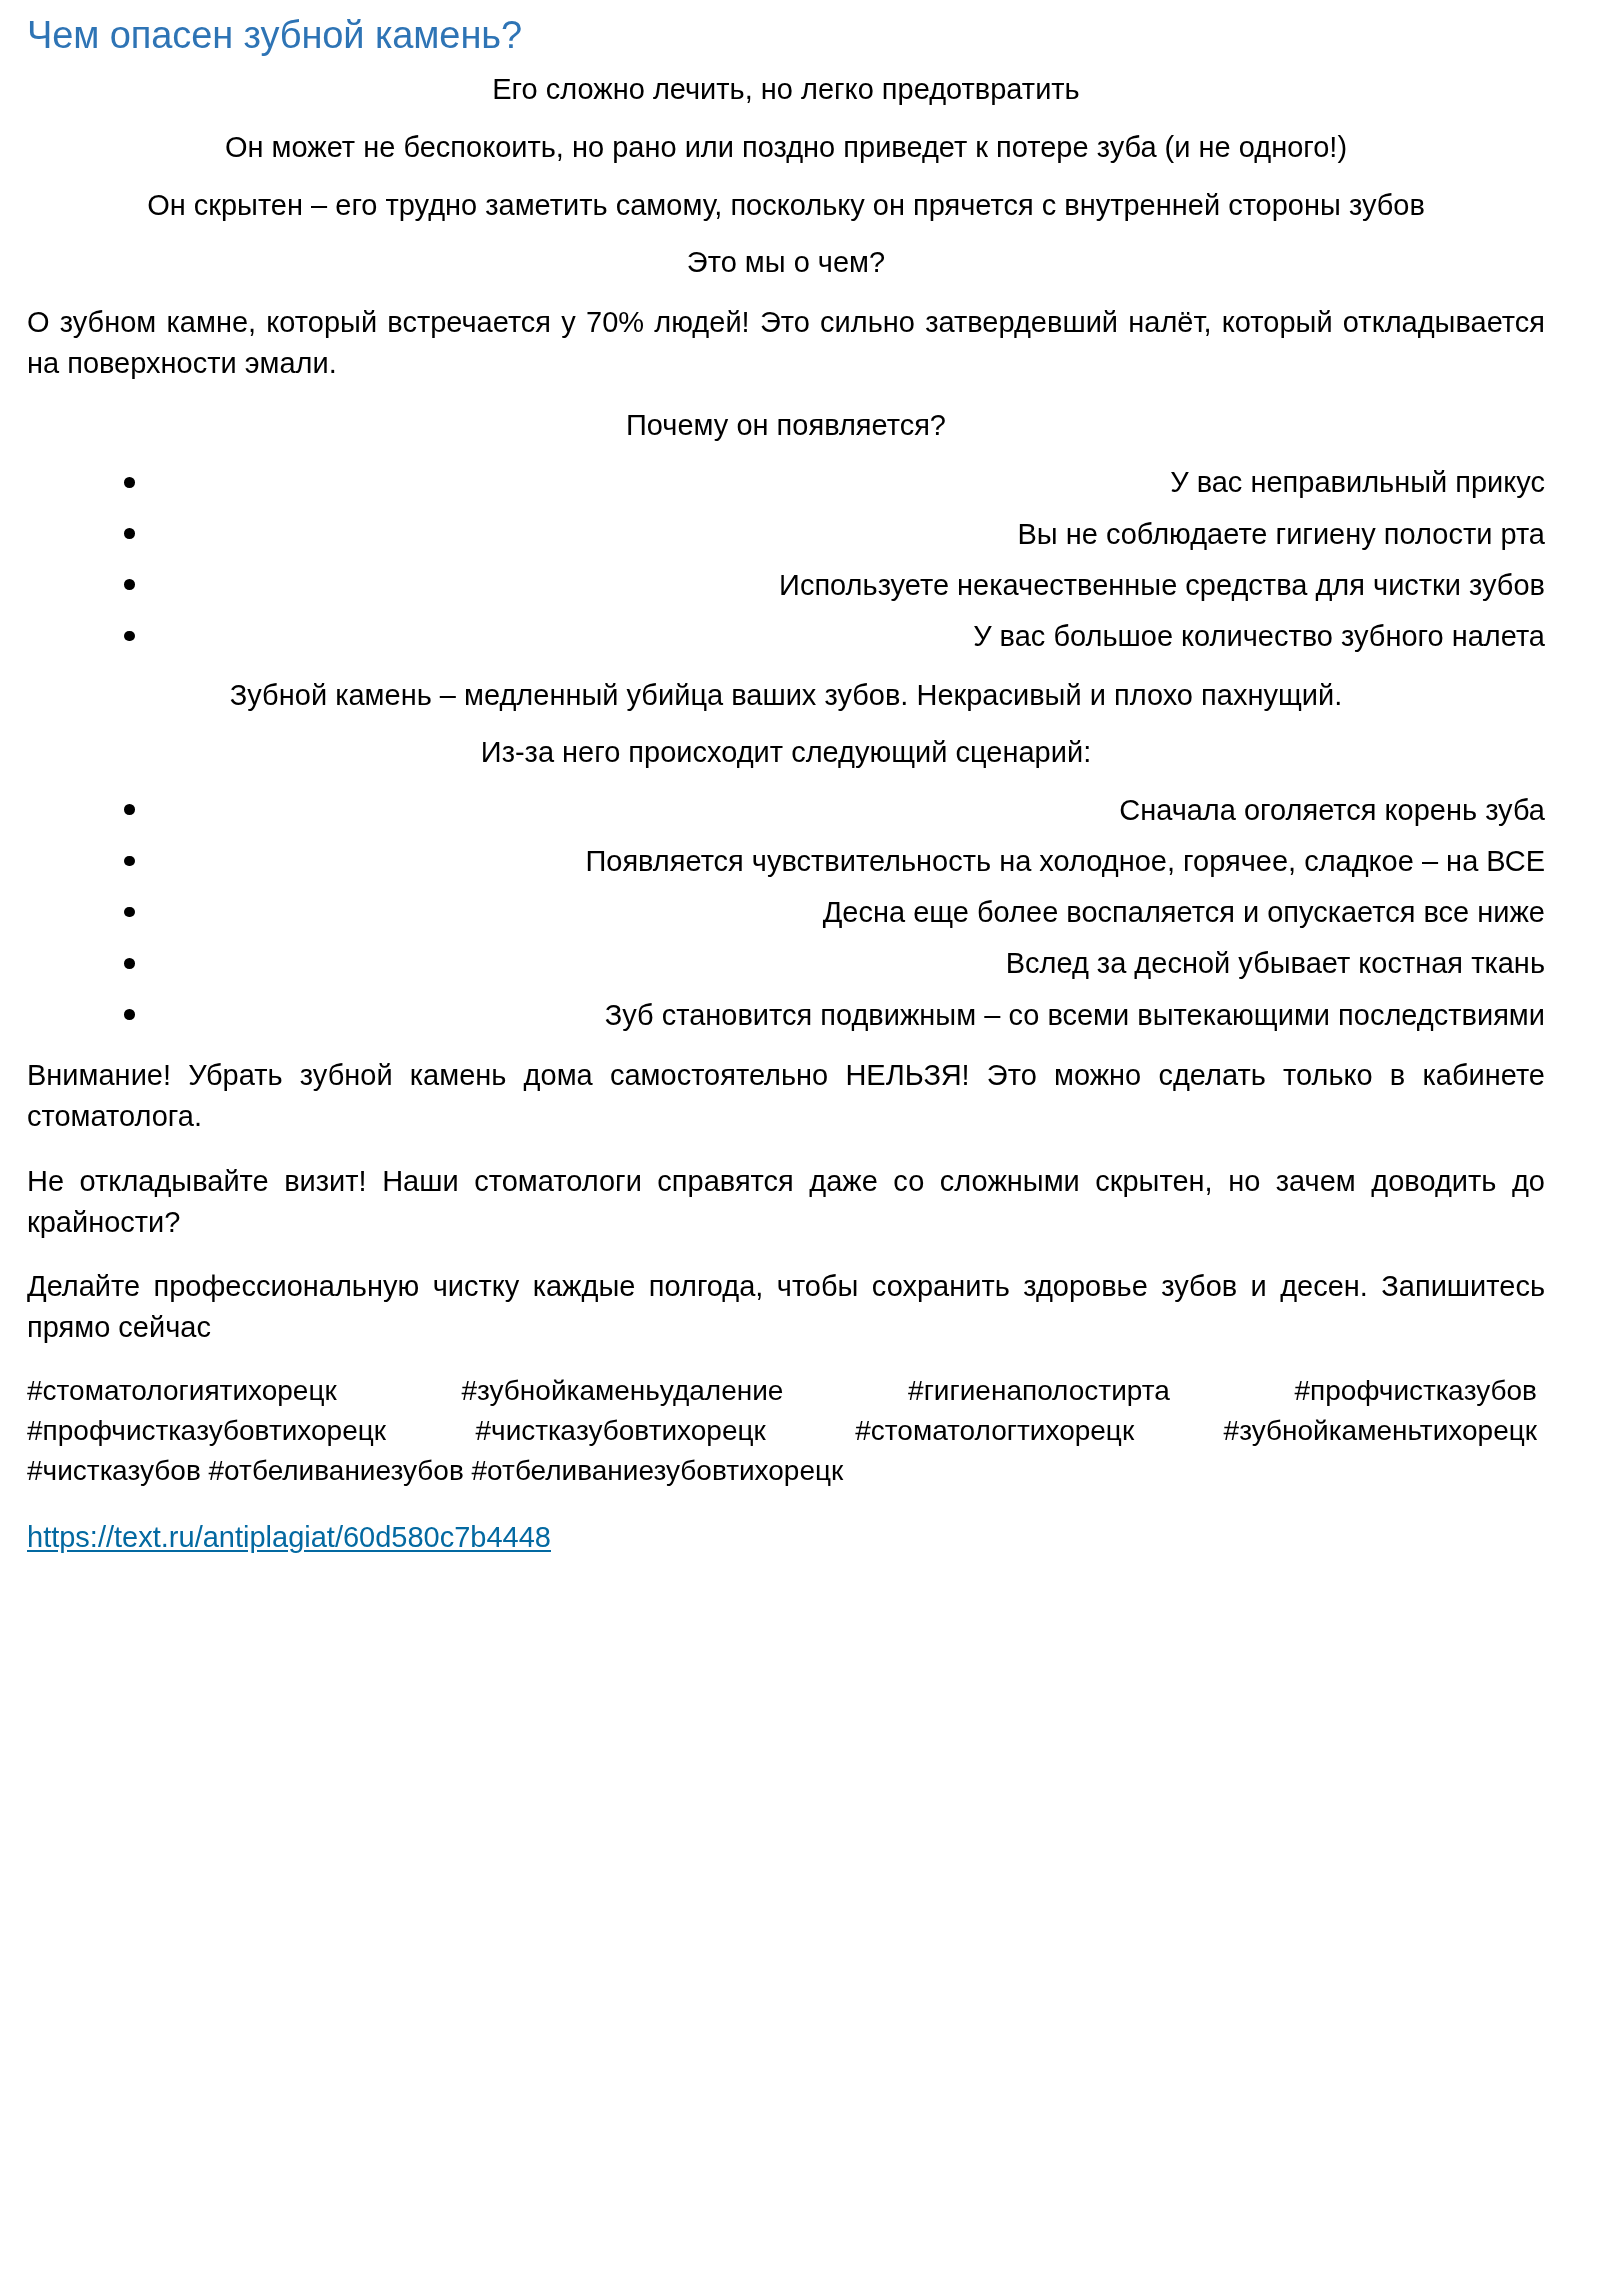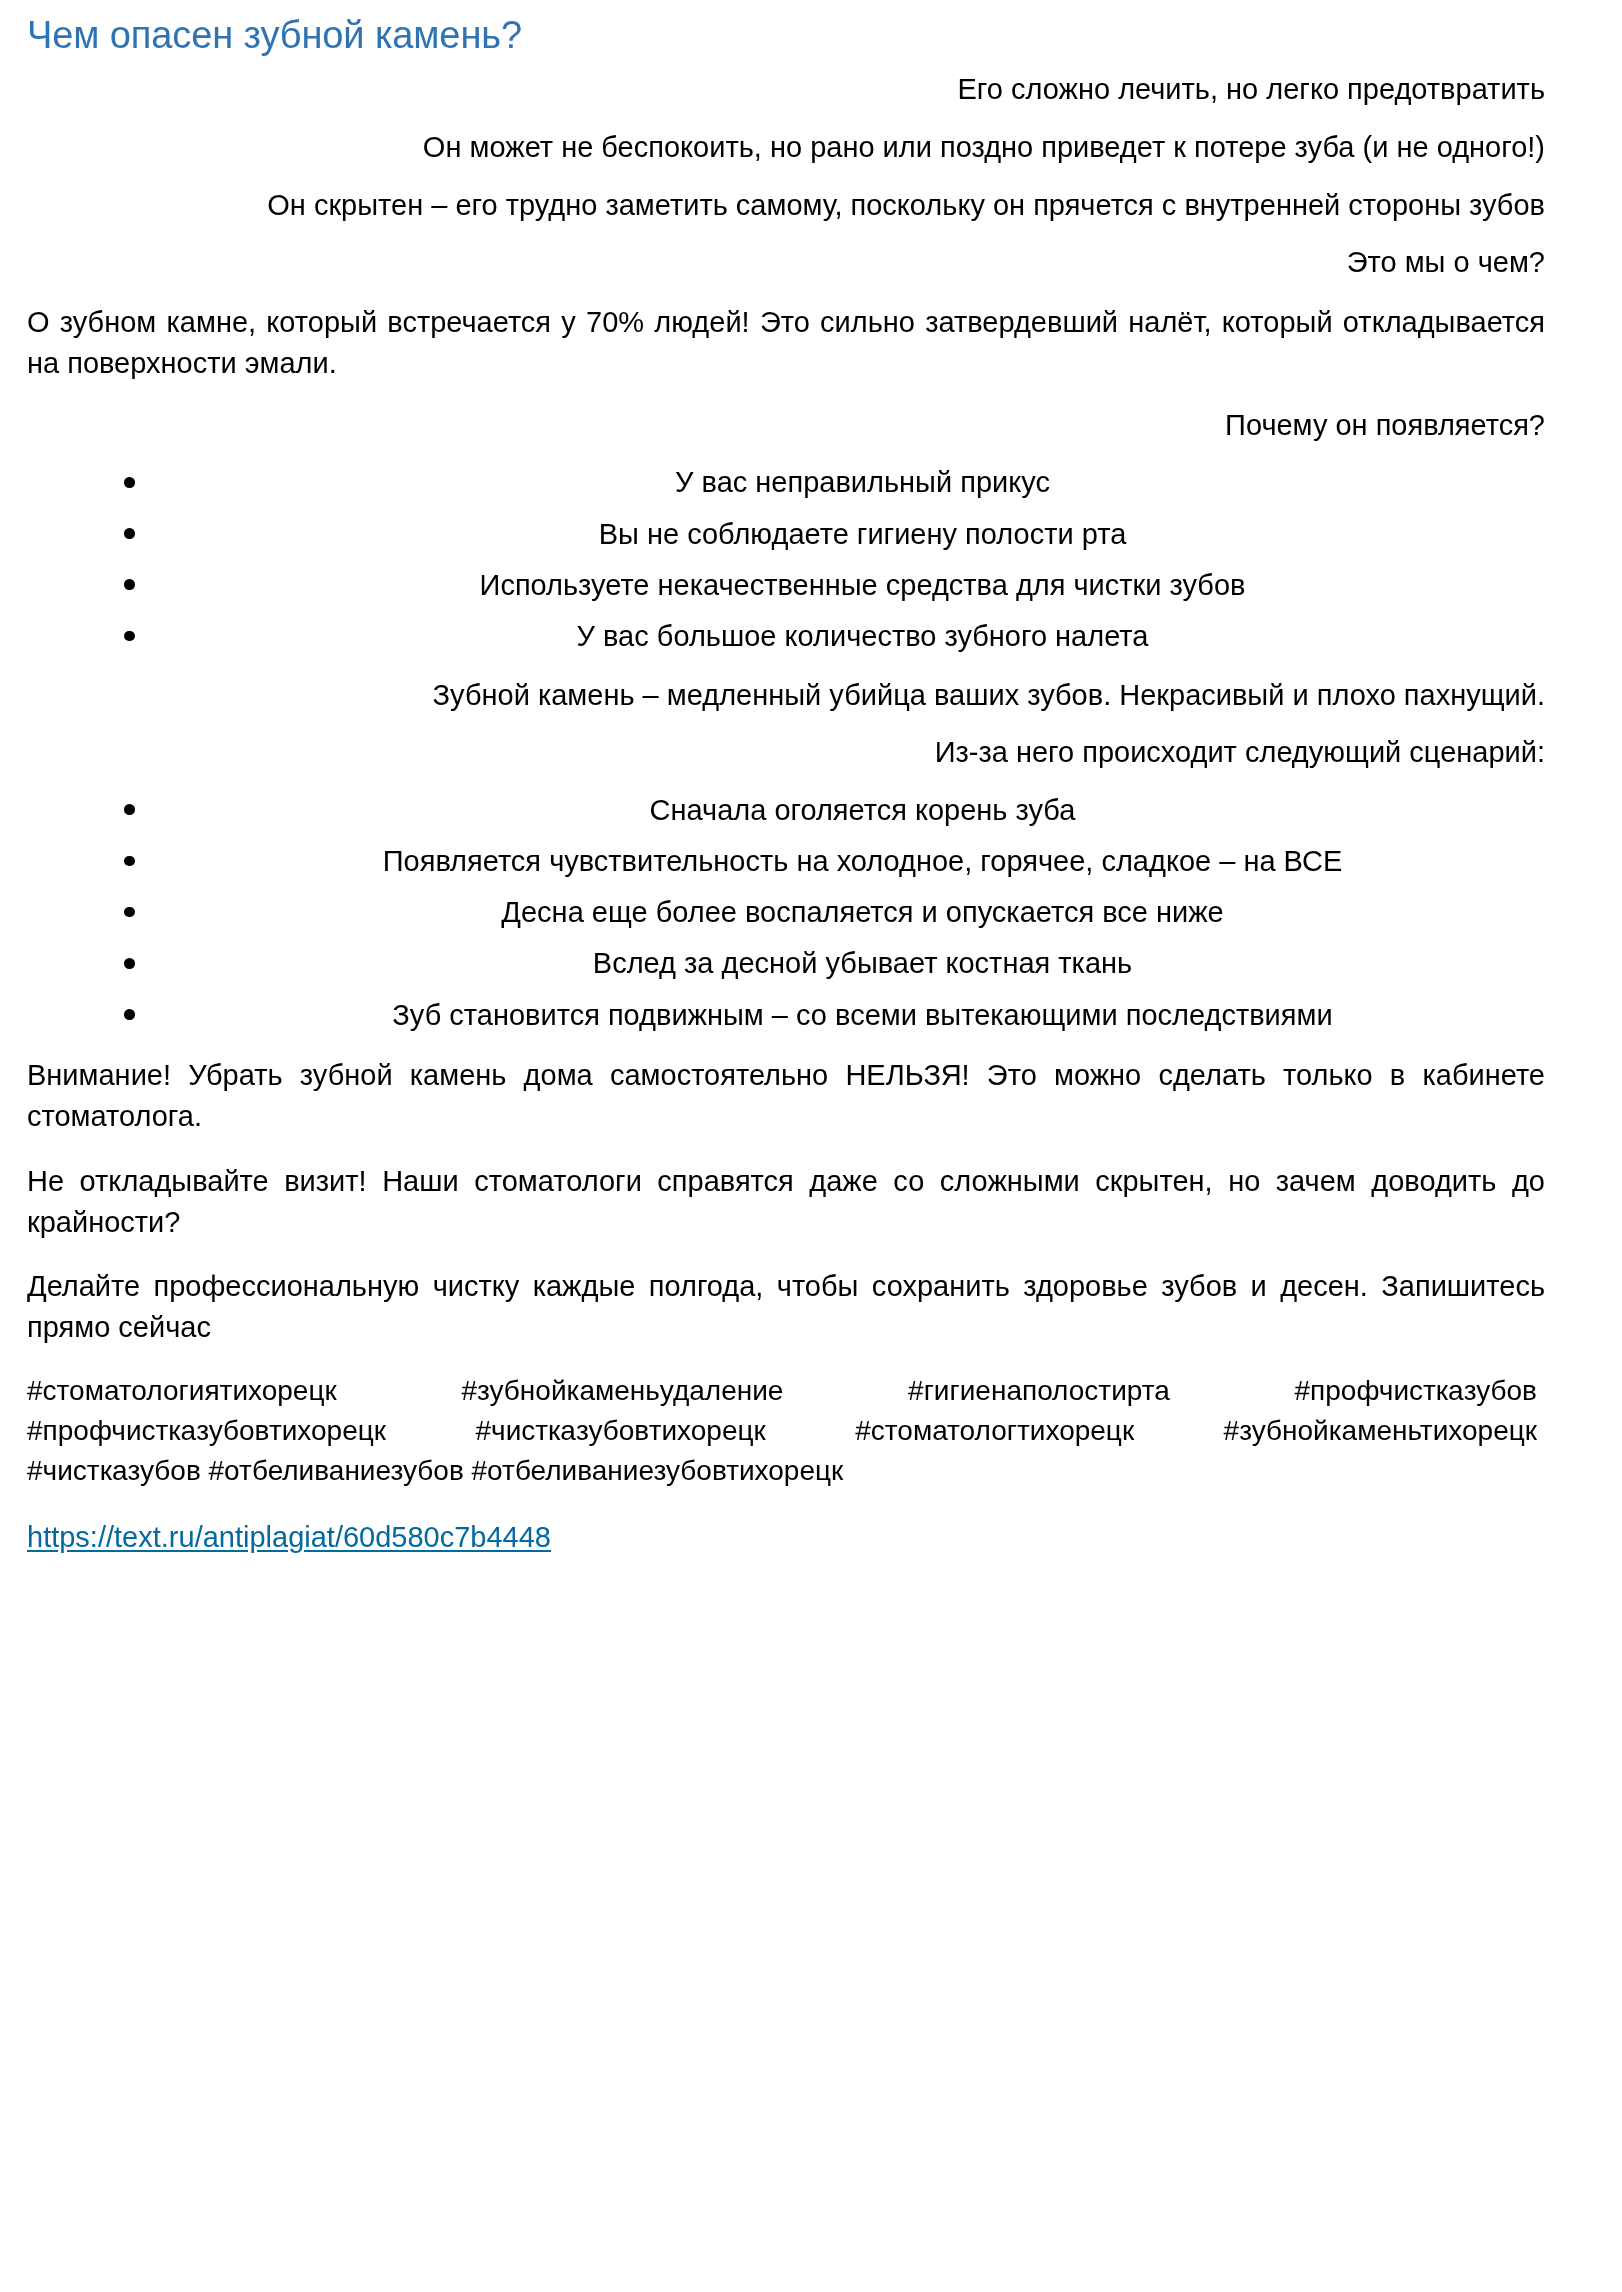--- a/index.html
+++ b/index.html
@@ -34,42 +34,42 @@
     font-weight: 400;
     color: #2E74B5;
     margin: 0 0 15.4px 0;
     letter-spacing: -0.1px;
   }
 
   p.para {
     font-size: 29px;
     line-height: 1.26;
     margin: 0 0 21px 0;
-    text-align: right;
+    text-align: center;
     word-spacing: 0px;
   }
   p.para.justify {
     text-align: justify;
     text-justify: inter-word;
     line-height: 1.42;
     margin-bottom: 23px;
   }
 
   ul.bullets {
     list-style: none;
     margin: 0 0 21px 0;
     padding: 0;
   }
   ul.bullets li {
     position: relative;
     font-size: 29px;
     line-height: 1.30;
     padding-left: 153px;
     margin-bottom: 13.5px;
-    text-align: center;
+    text-align: right;
   }
   ul.bullets li.justify {
     text-align: justify;
     line-height: 1.33;
   }
   ul.bullets li .dot {
     position: absolute;
     left: 97px;
     top: 12.6px;
     width: 10.6px;

